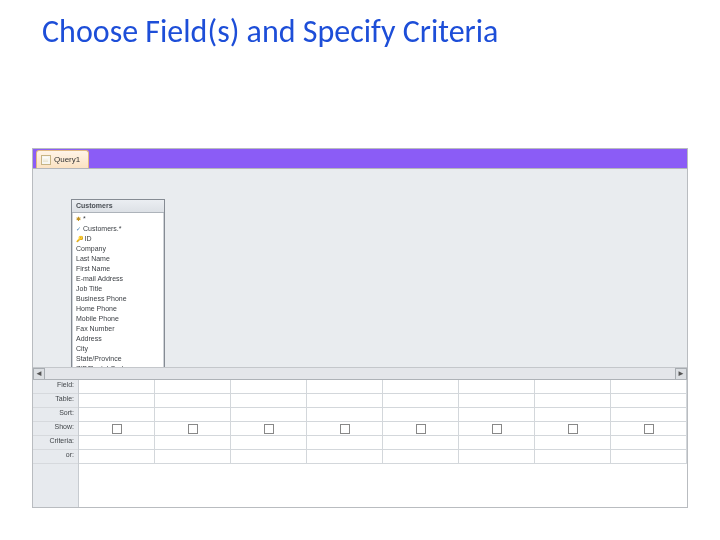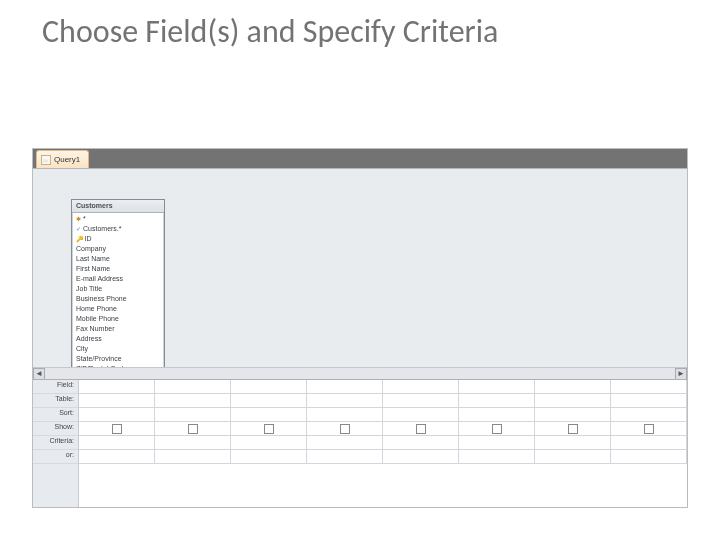--- a/index.html
+++ b/index.html
@@ -9,40 +9,40 @@
     height: 540px;
     font-family: "Segoe UI", Tahoma, sans-serif;
     background: #fff;
     color: #222;
   }
   .slide-title {
     font-size: 32px;
     font-weight: 400;
     padding: 12px 40px 4px 42px;
     font-family: Calibri, "Segoe UI", sans-serif;
-    color: #737373;
+    color: #1d4ed8;
   }
 
   .shot {
     position: absolute;
     left: 32px;
     top: 148px;
     width: 656px;
     height: 360px;
     background: #e9ecef;
     border: 1px solid #b9bcc0;
     font-size: 8px;
     color: #333;
     overflow: hidden;
   }
 
   
   .tabbar {
     height: 20px;
-    background: #737373;
+    background: #8b5cf6;
     border-bottom: 1px solid #b4b6ba;
     display: flex;
     align-items: flex-end;
   }
   .tab {
     display: flex;
     align-items: center;
     background: linear-gradient(#fff4e8, #fbe2c2);
     border: 1px solid #e0b982;
     border-bottom: none;

